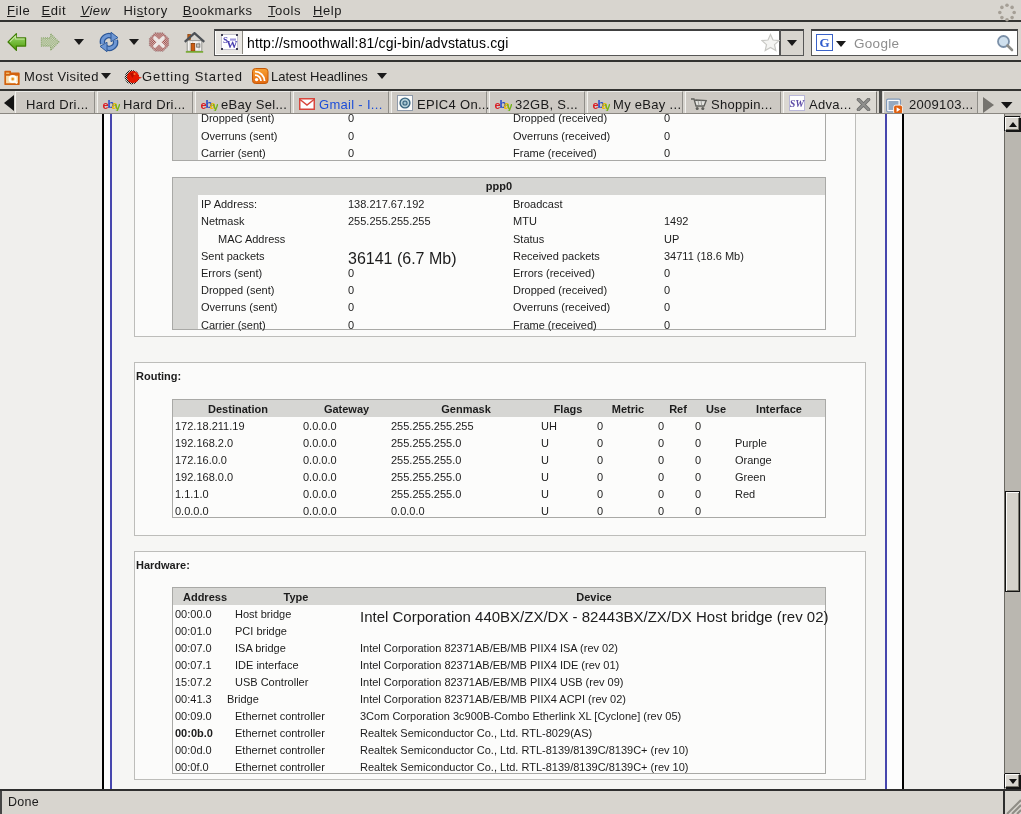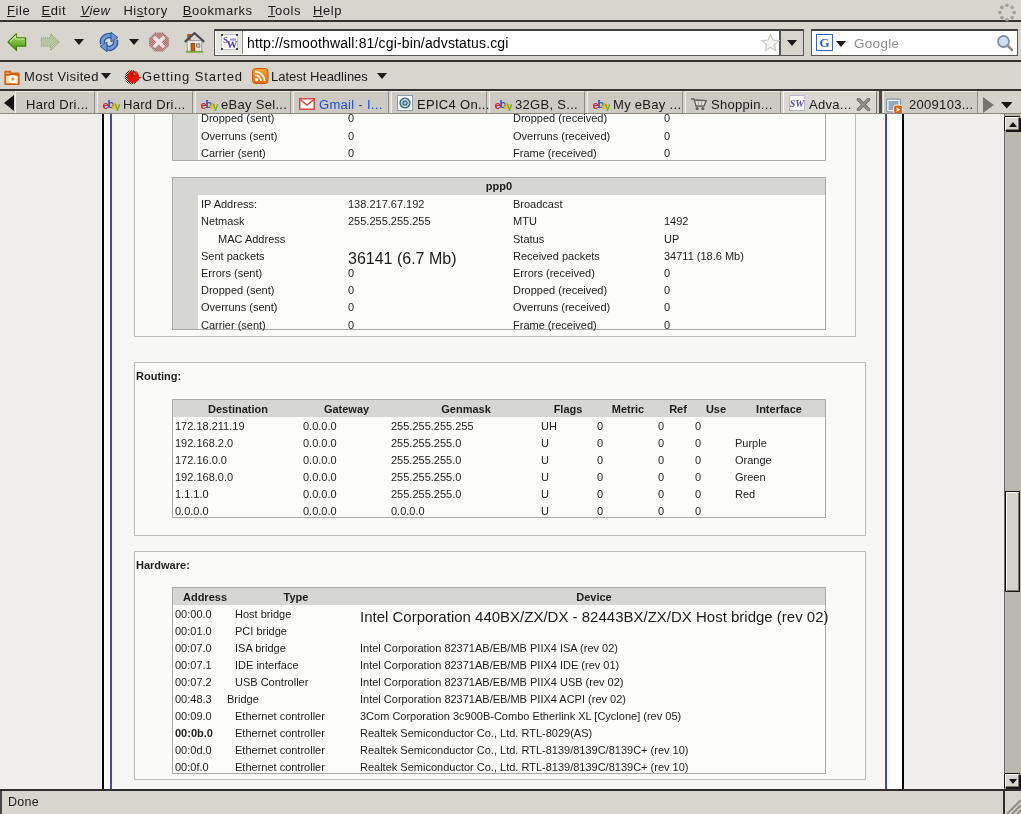--- a/index.html
+++ b/index.html
@@ -377,24 +377,24 @@
 <span class="t" style="left:235px;top:495px;font-size:11px;color:#1c1c1c;">Host bridge</span>
 <span class="t" style="left:360px;top:495px;font-size:15px;color:#1c1c1c;">Intel Corporation 440BX/ZX/DX - 82443BX/ZX/DX Host bridge (rev 02)</span>
 <span class="t" style="left:175px;top:512px;font-size:11px;color:#1c1c1c;">00:01.0</span>
 <span class="t" style="left:235px;top:512px;font-size:11px;color:#1c1c1c;">PCI bridge</span>
 <span class="t" style="left:175px;top:529px;font-size:11px;color:#1c1c1c;">00:07.0</span>
 <span class="t" style="left:235px;top:529px;font-size:11px;color:#1c1c1c;">ISA bridge</span>
 <span class="t" style="left:360px;top:529px;font-size:11px;color:#1c1c1c;">Intel Corporation 82371AB/EB/MB PIIX4 ISA (rev 02)</span>
 <span class="t" style="left:175px;top:546px;font-size:11px;color:#1c1c1c;">00:07.1</span>
 <span class="t" style="left:235px;top:546px;font-size:11px;color:#1c1c1c;">IDE interface</span>
 <span class="t" style="left:360px;top:546px;font-size:11px;color:#1c1c1c;">Intel Corporation 82371AB/EB/MB PIIX4 IDE (rev 01)</span>
-<span class="t" style="left:175px;top:563px;font-size:11px;color:#1c1c1c;">00:07.2</span>
+<span class="t" style="left:175px;top:563px;font-size:11px;color:#1c1c1c;">15:07.2</span>
 <span class="t" style="left:235px;top:563px;font-size:11px;color:#1c1c1c;">USB Controller</span>
-<span class="t" style="left:360px;top:563px;font-size:11px;color:#1c1c1c;">Intel Corporation 82371AB/EB/MB PIIX4 USB (rev 02)</span>
-<span class="t" style="left:175px;top:580px;font-size:11px;color:#1c1c1c;">00:48.3</span>
+<span class="t" style="left:360px;top:563px;font-size:11px;color:#1c1c1c;">Intel Corporation 82371AB/EB/MB PIIX4 USB (rev 09)</span>
+<span class="t" style="left:175px;top:580px;font-size:11px;color:#1c1c1c;">00:41.3</span>
 <span class="t" style="left:227px;top:580px;font-size:11px;color:#1c1c1c;">Bridge</span>
 <span class="t" style="left:360px;top:580px;font-size:11px;color:#1c1c1c;">Intel Corporation 82371AB/EB/MB PIIX4 ACPI (rev 02)</span>
 <span class="t" style="left:175px;top:597px;font-size:11px;color:#1c1c1c;">00:09.0</span>
 <span class="t" style="left:235px;top:597px;font-size:11px;color:#1c1c1c;">Ethernet controller</span>
 <span class="t" style="left:360px;top:597px;font-size:11px;color:#1c1c1c;">3Com Corporation 3c900B-Combo Etherlink XL [Cyclone] (rev 05)</span>
 <span class="t" style="left:175px;top:614px;font-size:11px;color:#1c1c1c;font-weight:bold;">00:0b.0</span>
 <span class="t" style="left:235px;top:614px;font-size:11px;color:#1c1c1c;">Ethernet controller</span>
 <span class="t" style="left:360px;top:614px;font-size:11px;color:#1c1c1c;">Realtek Semiconductor Co., Ltd. RTL-8029(AS)</span>
 <span class="t" style="left:175px;top:631px;font-size:11px;color:#1c1c1c;">00:0d.0</span>
 <span class="t" style="left:235px;top:631px;font-size:11px;color:#1c1c1c;">Ethernet controller</span>

